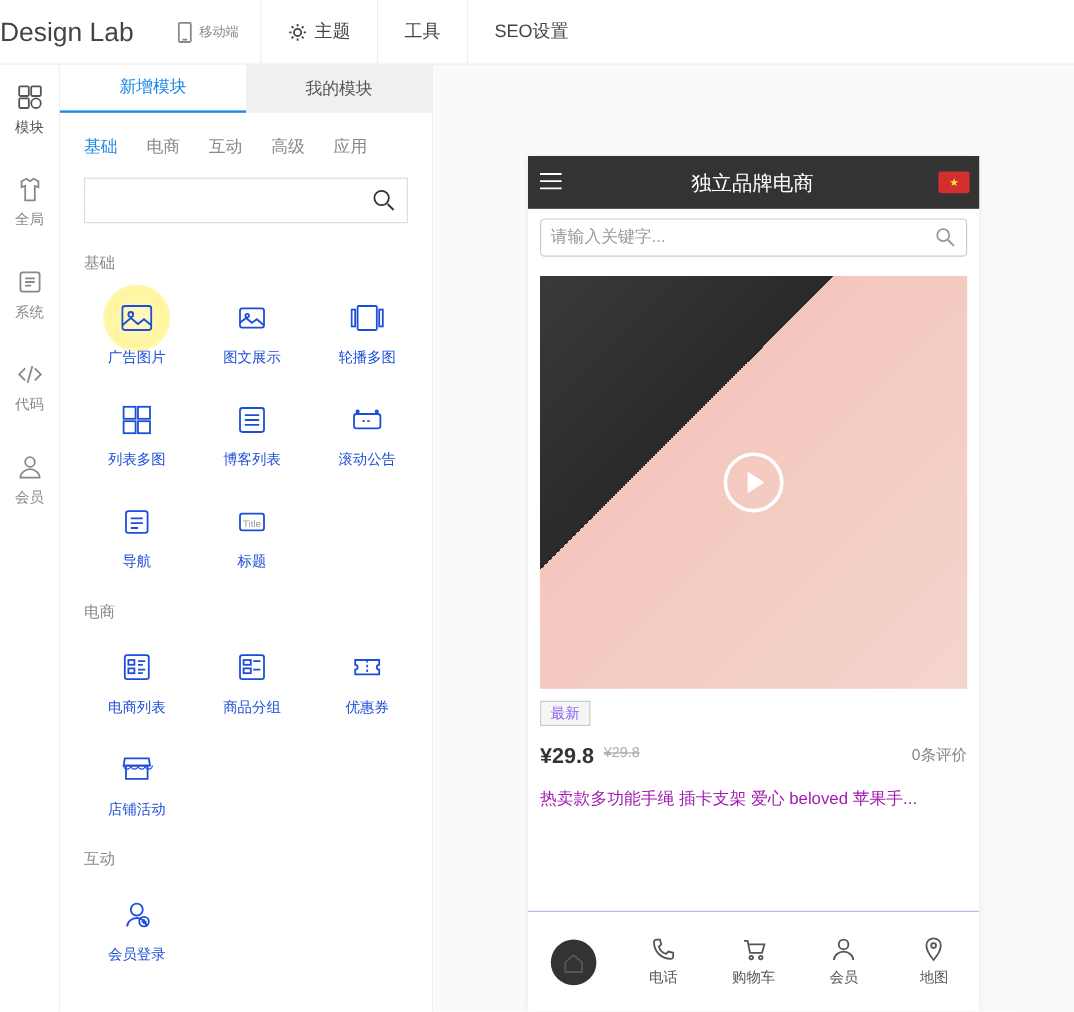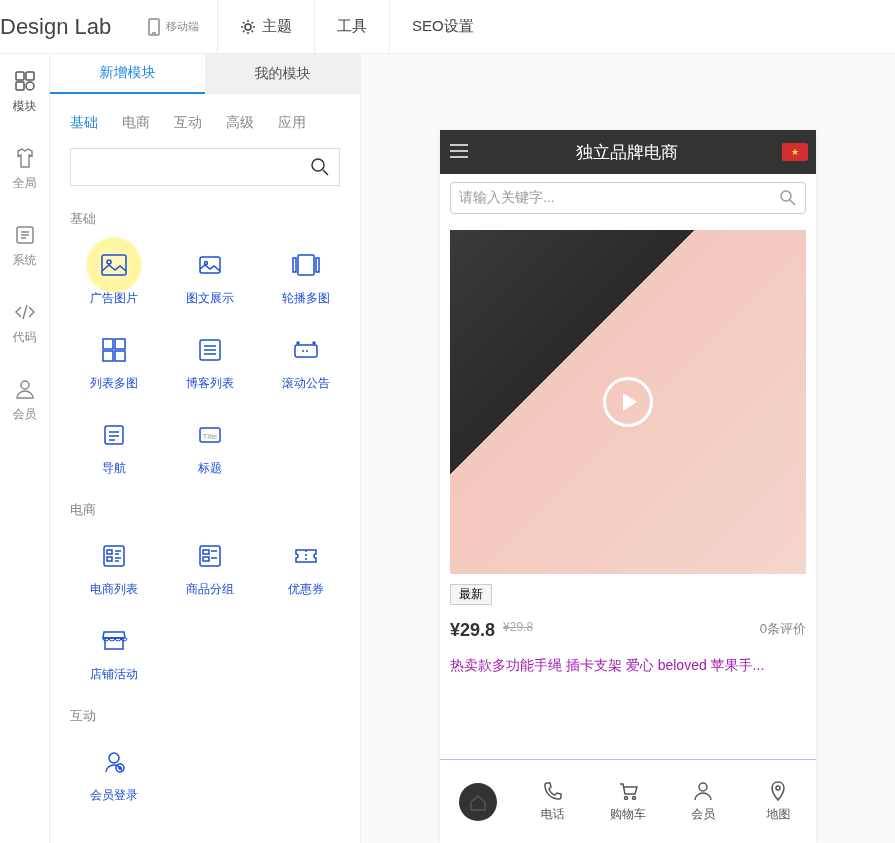--- a/index.html
+++ b/index.html
@@ -45,21 +45,21 @@
 .ph-menu { width: 24px; }
 .ph-title { flex: 1; text-align: center; font-size: 17px; }
 .ph-flag { width: 26px; height: 18px; background: #d32f2f; display: flex; align-items: center; justify-content: center; border-radius: 2px; }
 .ph-search-row { padding: 8px 10px; }
 .ph-search { height: 32px; border: 1px solid #ccc; border-radius: 4px; display: flex; align-items: center; padding: 0 8px; color: #999; }
 .ph-search span { flex: 1; font-size: 14px; }
 .product { padding: 8px 10px; }
 .prod-img { width: 100%; height: 344px; background: linear-gradient(135deg,#3a3a3a 0%, #2a2a2a 35%, #f4c7bd 35%, #f4d5cc 100%); position: relative; }
 .prod-play { position: absolute; left: 50%; top: 50%; transform: translate(-50%, -50%); width: 50px; height: 50px; border: 3px solid #fff; border-radius: 50%; display: flex; align-items: center; justify-content: center; }
 .prod-play::after { content: ""; border-left: 14px solid #fff; border-top: 9px solid transparent; border-bottom: 9px solid transparent; margin-left: 4px; }
-.badge { display: inline-block; margin-top: 10px; padding: 1px 8px; border: 1px solid #ccc; color: #000000; font-size: 12px; background: #f5f5f5; }
+.badge { display: inline-block; margin-top: 10px; padding: 1px 8px; border: 1px solid #ccc; color: #8b5cf6; font-size: 12px; background: #f5f5f5; }
 .price-row { display: flex; align-items: flex-start; margin-top: 15px; }
 .price { font-size: 18px; font-weight: bold; }
 .price-old { margin-left: 8px; color: #aaa; font-size: 12px; text-decoration: line-through; }
 .reviews { margin-left: auto; color: #888; font-size: 13px; }
 .prod-title { margin-top: 16px; color: #a21caf; font-size: 14px; }
 .ph-nav { margin-top: auto; height: 84px; border-top: 1px solid #c4b5fd; display: flex; }
 .nav-item { flex: 1; display: flex; flex-direction: column; align-items: center; justify-content: center; gap: 4px; font-size: 12px; color: #555; }
 .nav-home { width: 38px; height: 38px; border-radius: 50%; background: #333; display: flex; align-items: center; justify-content: center; }
 
 svg { stroke: currentColor; fill: none; stroke-width: 1.5; }

